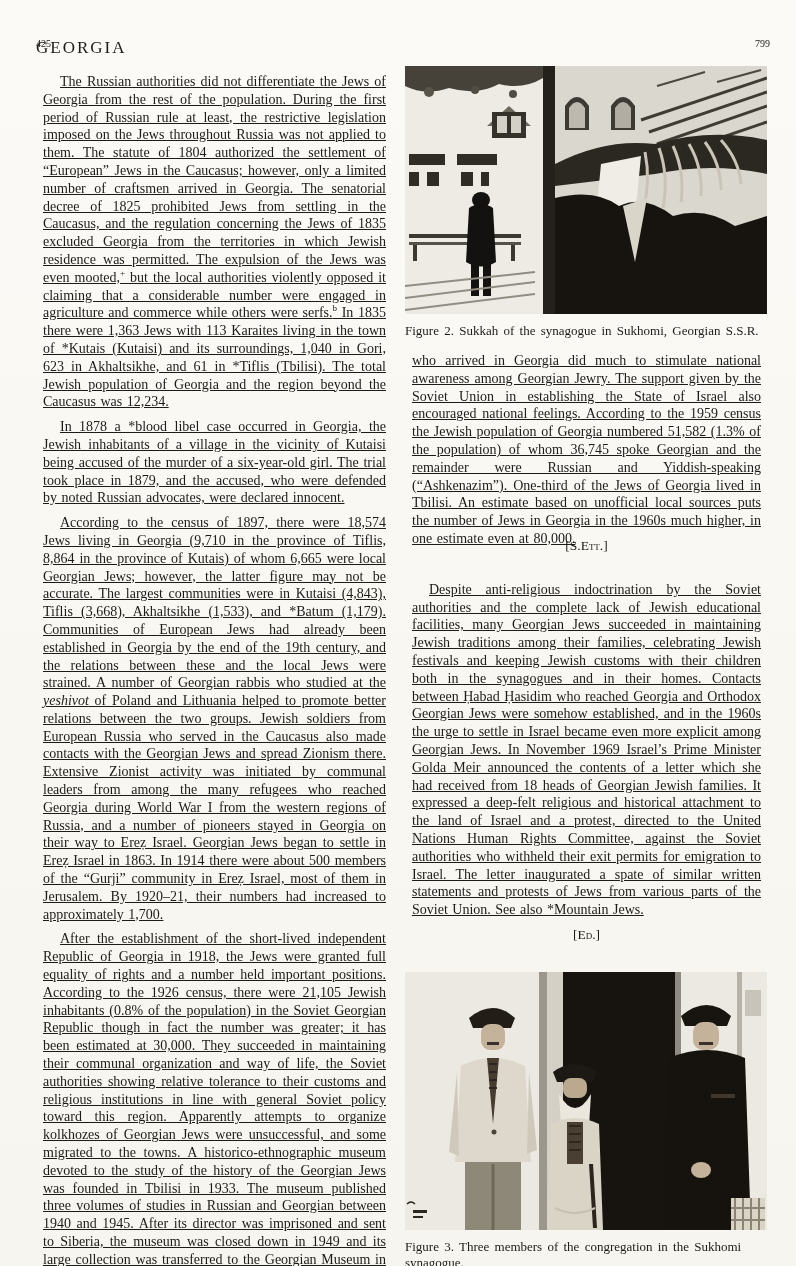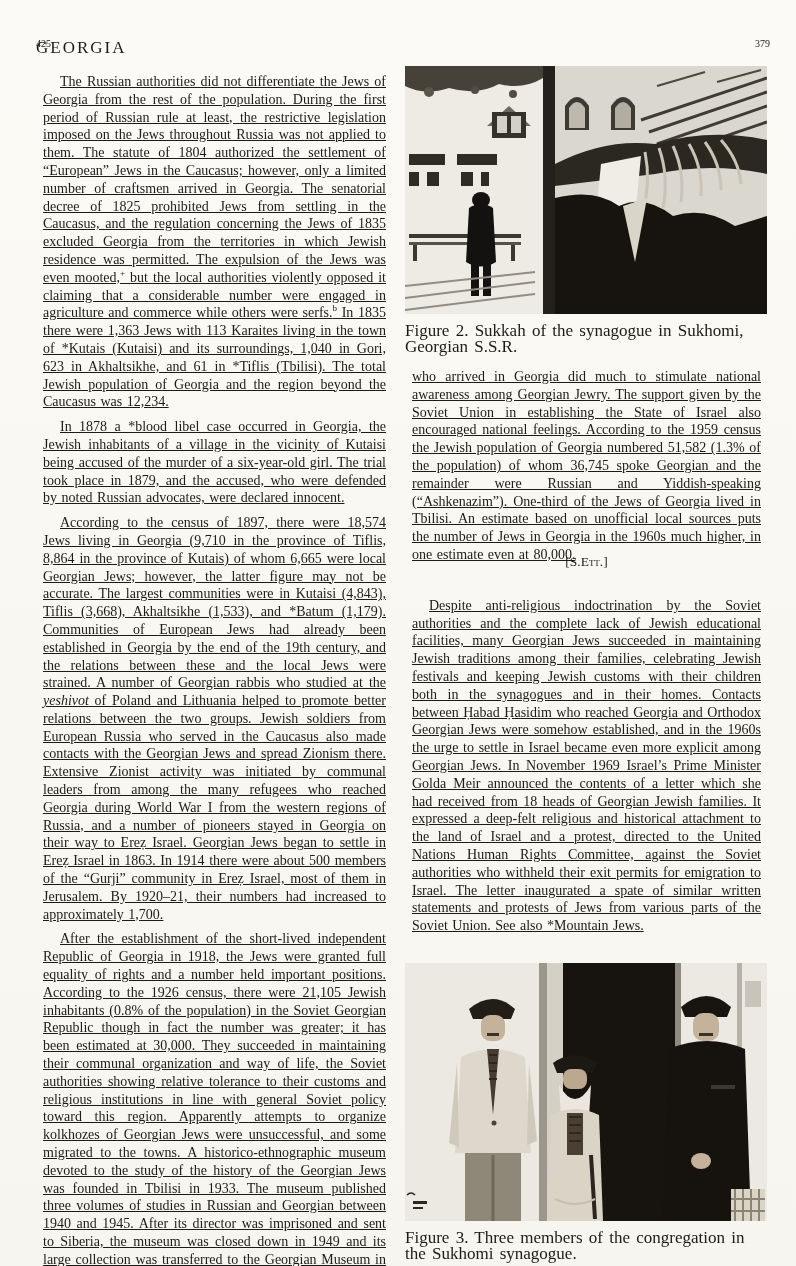--- a/index.html
+++ b/index.html
@@ -19,37 +19,37 @@
   .col{position:absolute;top:66px;font-size:14px;line-height:17.8px;
     text-align:justify;word-spacing:1px;}
   .col-left{left:36px;width:357px;}
   .col-right{left:405px;width:363px;}
   .para{margin:7px;text-decoration:underline;}
   .para.indent{text-indent:17px;}
   .i{font-style:italic;}
   .sup{vertical-align:super;font-size:9px;line-height:0;}
   .fig{margin:0;}
   .photo{width:362px;background:#e6e3db;line-height:0;}
-  .caption{font-size:17px;line-height:16px;margin-top:9px;text-align:left;
+  .caption{font-size:13px;line-height:16px;margin-top:9px;text-align:left;
     word-spacing:2px;}
   .rc-text{margin-top:13px;}
   .rc-text.space-before{margin-top:26px;}
   .sig{text-align:center;font-variant:small-caps;font-size:13.5px;line-height:17.8px;}
   .sig-raised{margin-top:-17.8px;}
   .fig3{margin-top:28px;}
 </style>
 </head>
 <body>
 
 <div class="page">
 
   <header class="page-header">
     <span class="pagenum left">425</span>
     <span class="title">GEORGIA</span>
-    <span class="pagenum right">379</span>
+    <span class="pagenum right">799</span>
   </header>
 
   <div class="col col-left">
       <p class="para indent"><span>The Russian authorities did not differentiate the Jews of Georgia from the rest of the population. During the first period of Russian rule at least, the restrictive legislation imposed on the Jews throughout Russia was not applied to them. The statute of 1804 authorized the settlement of “European” Jews in the Caucasus; however, only a limited number of craftsmen arrived in Georgia. The senatorial decree of 1825 prohibited Jews from settling in the Caucasus, and the regulation concerning the Jews of 1835 excluded Georgia from the territories in which Jewish residence was permitted. The expulsion of the Jews was even mooted,</span><span class="sup">+</span><span> but the local authorities violently opposed it claiming that a considerable number were engaged in agriculture and commerce while others were serfs.</span><span class="sup">b</span><span> In 1835 there were 1,363 Jews with 113 Karaites living in the town of *Kutais (Kutaisi) and its surroundings, 1,040 in Gori, 623 in Akhaltsikhe, and 61 in *Tiflis (Tbilisi). The total Jewish population of Georgia and the region beyond the Caucasus was 12,234.</span></p>
       <p class="para indent"><span>In 1878 a *blood libel case occurred in Georgia, the Jewish inhabitants of a village in the vicinity of Kutaisi being accused of the murder of a six-year-old girl. The trial took place in 1879, and the accused, who were defended by noted Russian advocates, were declared innocent.</span></p>
       <p class="para indent"><span>According to the census of 1897, there were 18,574 Jews living in Georgia (9,710 in the province of Tiflis, 8,864 in the province of Kutais) of whom 6,665 were local Georgian Jews; however, the latter figure may not be accurate. The largest communities were in Kutaisi (4,843), Tiflis (3,668), Akhaltsikhe (1,533), and *Batum (1,179). Communities of European Jews had already been established in Georgia by the end of the 19th century, and the relations between these and the local Jews were strained. A number of Georgian rabbis who studied at the </span><span class="i">yeshivot</span><span> of Poland and Lithuania helped to promote better relations between the two groups. Jewish soldiers from European Russia who served in the Caucasus also made contacts with the Georgian Jews and spread Zionism there. Extensive Zionist activity was initiated by communal leaders from among the many refugees who reached Georgia during World War I from the western regions of Russia, and a number of pioneers stayed in Georgia on their way to Ereẓ Israel. Georgian Jews began to settle in Ereẓ Israel in 1863. In 1914 there were about 500 members of the “Gurji” community in Ereẓ Israel, most of them in Jerusalem. By 1920–21, their numbers had increased to approximately 1,700.</span></p>
       <p class="para indent"><span>After the establishment of the short-lived independent Republic of Georgia in 1918, the Jews were granted full equality of rights and a number held important positions. According to the 1926 census, there were 21,105 Jewish inhabitants (0.8% of the population) in the Soviet Georgian Republic though in fact the number was greater; it has been estimated at 30,000. They succeeded in maintaining their communal organization and way of life, the Soviet authorities showing relative tolerance to their customs and religious institutions in line with general Soviet policy toward this region. Apparently attempts to organize kolkhozes of Georgian Jews were unsuccessful, and some migrated to the towns. A historico-ethnographic museum devoted to the study of the history of the Georgian Jews was founded in Tbilisi in 1933. The museum published three volumes of studies in Russian and Georgian between 1940 and 1945. After its director was imprisoned and sent to Siberia, the museum was closed down in 1949 and its large collection was transferred to the Georgian Museum in Tbilisi.</span></p>
       <p class="para indent"><span>During World War II Jews from the Nazi-occupied territories temporarily settled in Georgia. The encounter with the stream of Jewish refugees from Eastern Europe</span></p>
     </div>
 
@@ -115,20 +115,21 @@
     </figure>
 
     <div class="rc-text">
         <p class="para"><span>who arrived in Georgia did much to stimulate national awareness among Georgian Jewry. The support given by the Soviet Union in establishing the State of Israel also encouraged national feelings. According to the 1959 census the Jewish population of Georgia numbered 51,582 (1.3% of the population) of whom 36,745 spoke Georgian and the remainder were Russian and Yiddish-speaking (“Ashkenazim”). One-third of the Jews of Georgia lived in Tbilisi. An estimate based on unofficial local sources puts the number of Jews in Georgia in the 1960s much higher, in one estimate even at 80,000.</span></p>
       </div>
     <div class="sig sig-raised">[S.Ett.]</div>
 
     <div class="rc-text space-before">
         <p class="para indent"><span>Despite anti-religious indoctrination by the Soviet authorities and the complete lack of Jewish educational facilities, many Georgian Jews succeeded in maintaining Jewish traditions among their families, celebrating Jewish festivals and keeping Jewish customs with their children both in the synagogues and in their homes. Contacts between Ḥabad Ḥasidim who reached Georgia and Orthodox Georgian Jews were somehow established, and in the 1960s the urge to settle in Israel became even more explicit among Georgian Jews. In November 1969 Israel’s Prime Minister Golda Meir announced the contents of a letter which she had received from 18 heads of Georgian Jewish families. It expressed a deep-felt religious and historical attachment to the land of Israel and a protest, directed to the United Nations Human Rights Committee, against the Soviet authorities who withheld their exit permits for emigration to Israel. The letter inaugurated a spate of similar written statements and protests of Jews from various parts of the Soviet Union. See also *Mountain Jews.</span></p>
       </div>
+    <div class="sig">[Ed.]</div>
 
     <figure class="fig fig3">
       <div class="photo">
         <svg viewBox="0 0 362 258" width="362" height="258" role="img">
           <rect width="362" height="258" fill="#ece9e2"></rect>
           <rect x="134" width="8" height="258" fill="#9b978d"></rect>
           <rect x="142" width="16" height="258" fill="#d4d0c6"></rect>
           <rect x="158" width="112" height="258" fill="#17140f"></rect>
           <rect x="270" width="6" height="258" fill="#8f8b81"></rect>
           <rect x="332" width="5" height="190" fill="#b6b2a8"></rect>

